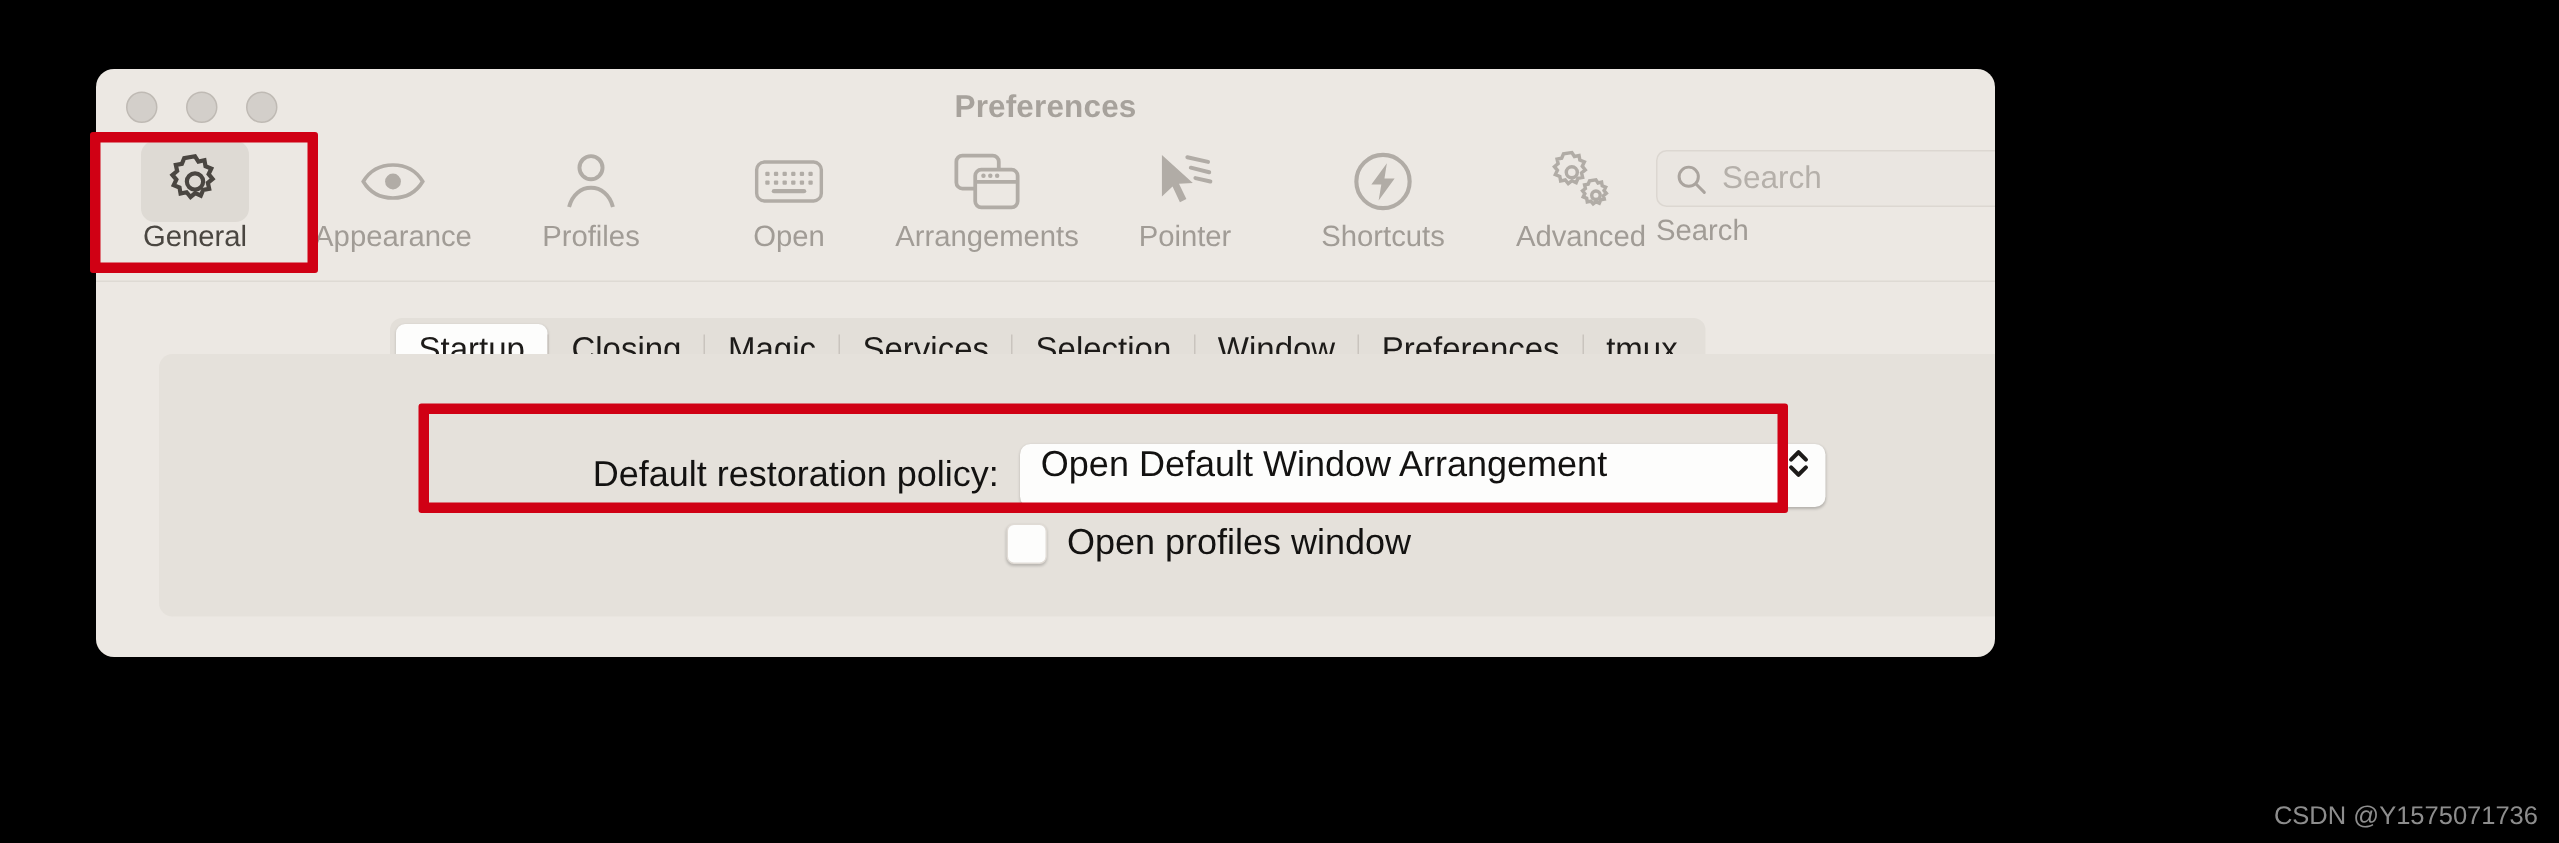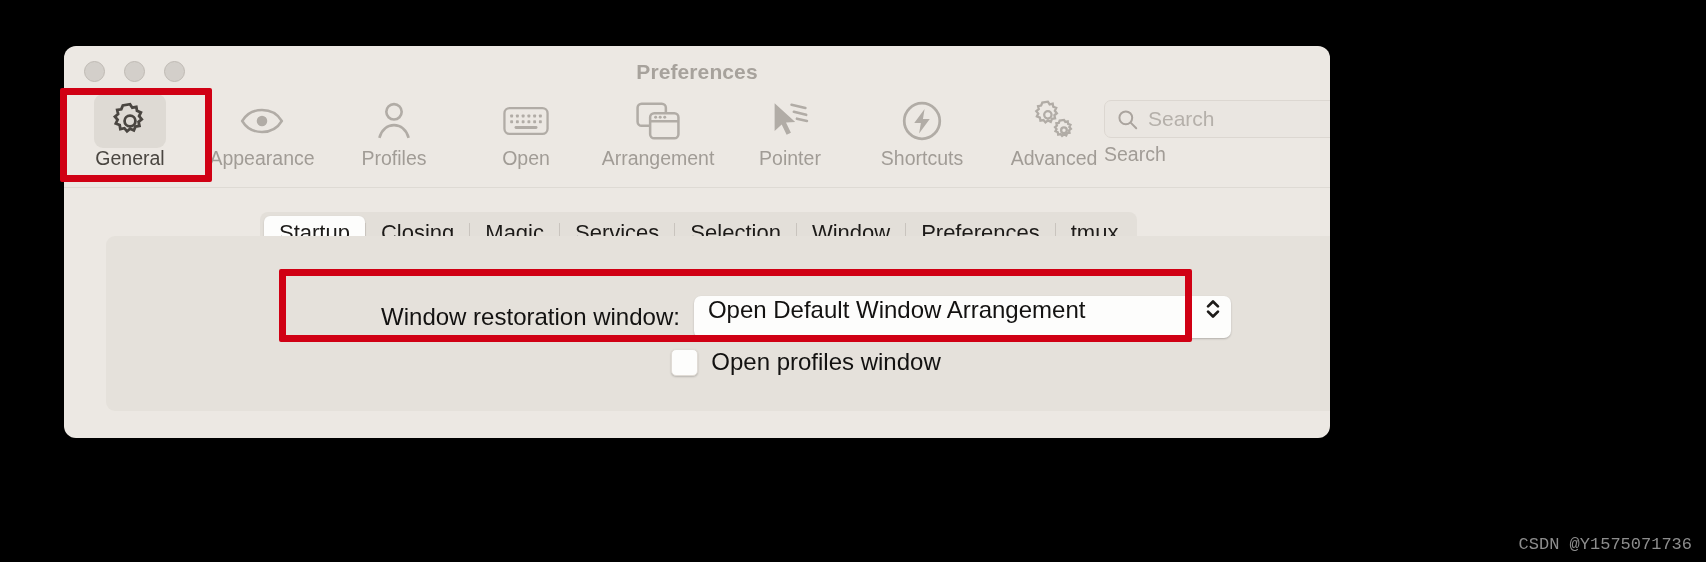--- a/index.html
+++ b/index.html
@@ -98,21 +98,21 @@
   }
   #check-label{font-size:24px;color:#131211;}
   
   .annot{position:absolute;border:7px solid #d00014;border-radius:2px;
     box-sizing:border-box;pointer-events:none;}
   #annot-general{left:60px;top:88px;width:152px;height:94px;}
   #annot-policy{left:279px;top:269px;width:913px;height:73px;}
   
   #watermark{
     position:absolute;right:14px;bottom:8px;
-    font-size:17px;color:#8d8d8d;font-family:Liberation Mono, monospace;
+    font-size:17px;color:#8d8d8d;font-family:Liberation Sans, sans-serif;
   }
 </style>
 </head>
 <body>
 
 <div id="window">
 
   <div id="traffic">
     <div class="light"></div>
     <div class="light"></div>
@@ -193,21 +193,21 @@
           <rect x="9" y="7" width="18" height="16" rx="2.6" fill="#ece8e3"></rect>
           <path d="M9 12.2h18"></path>
           <g fill="#b1aca6" stroke="none">
             <circle cx="12.5" cy="9.6" r="0.95"></circle>
                 <circle cx="15.4" cy="9.6" r="0.95"></circle>
                 <circle cx="18.3" cy="9.6" r="0.95"></circle>
           </g>
         </svg>
       </span>
         </div>
-      <div class="tblabel">Arrangement</div>
+      <div class="tblabel">Arrangements</div>
     </div>
 
     <div class="tbitem">
       <div class="iconwrap">
           <span class="tbicon">
         <svg width="40" height="40" viewBox="0 0 26 26" fill="none">
           <path d="M3 1.5 L3 19.5 L7.6 15.2 L10.8 22 L13.6 20.6 L10.4 14 L16.4 13.6 Z" fill="#b1aca6"></path>
           <g stroke="#b1aca6" stroke-width="1.7" stroke-linecap="round">
             <path d="M14 2.5 L23 4.5"></path>
                 <path d="M15.5 7 L23.5 9"></path>
@@ -275,21 +275,21 @@
     <div class="tab">Window</div>
     <div class="tabsep"></div>
     <div class="tab">Preferences</div>
     <div class="tabsep"></div>
     <div class="tab">tmux</div>
   </div>
 
   <div id="panel">
 
     <div id="row-policy">
-      <div id="policy-label">Window restoration window:</div>
+      <div id="policy-label">Default restoration policy:</div>
       <div id="policy-select">
         <span id="policy-value">Open Default Window Arrangement</span>
         <span>
           <svg width="16" height="26" viewBox="0 0 12 20" fill="none" stroke="#1d1b19" stroke-width="2.1" stroke-linecap="round" stroke-linejoin="round">
             <path d="M2.2 8.0 L6 4.2 L9.8 8.0"></path>
               <path d="M2.2 12.0 L6 15.8 L9.8 12.0"></path>
           </svg>
         </span>
       </div>
     </div>

